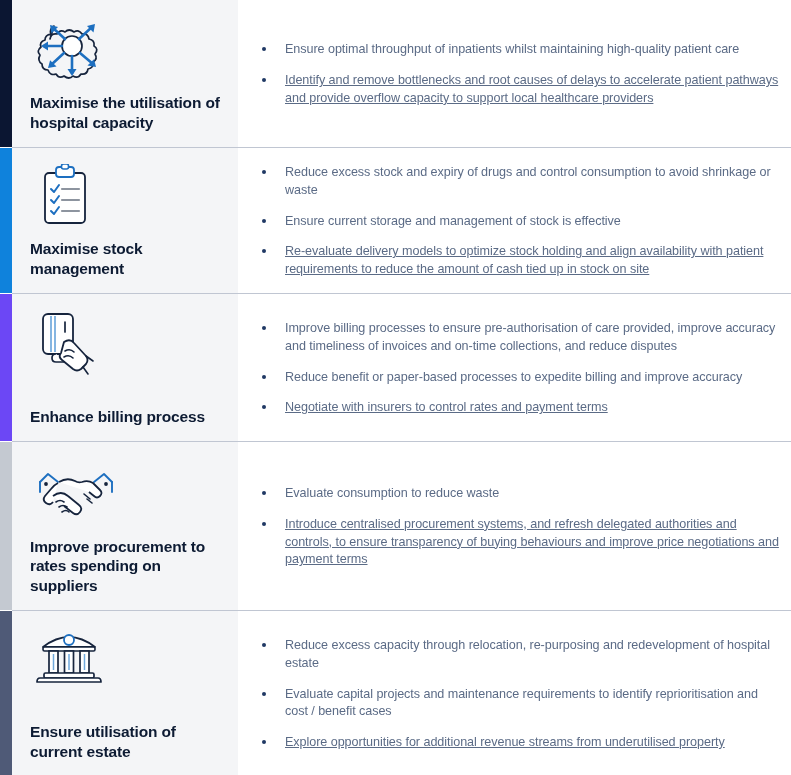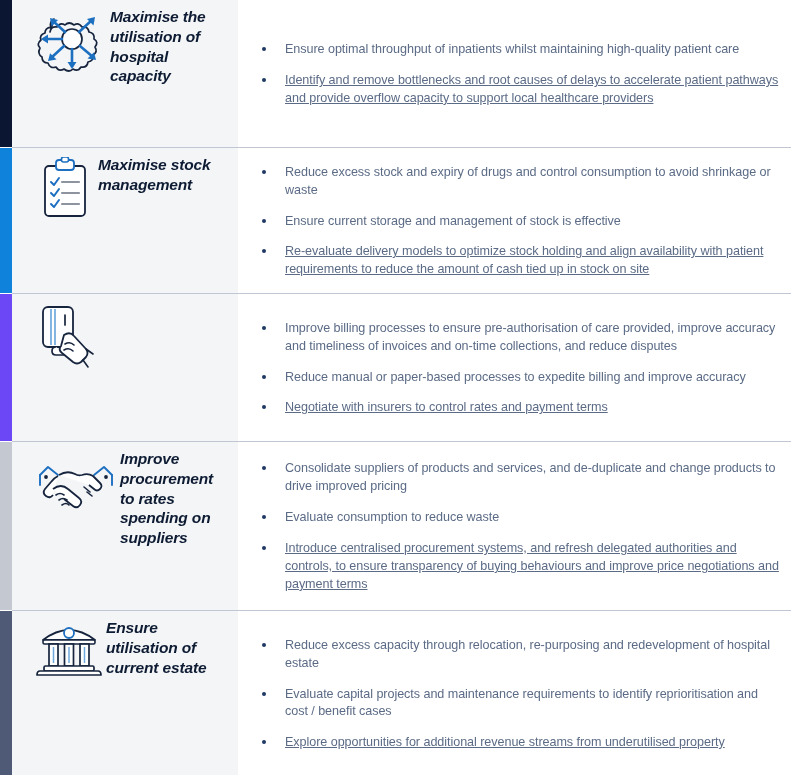--- a/index.html
+++ b/index.html
@@ -24,25 +24,24 @@
   }
   .accent {
     width: 12px;
     flex: 0 0 12px;
     align-self: stretch;
   }
   .left-pane {
     width: 226px;
     flex: 0 0 226px;
     background: #f4f5f7;
-    padding: 7px 16px 10px 16px;
-    display: flex;
-    flex-direction: row;
+    padding: 14px 16px 10px 16px;
+    display: flex;
+    flex-direction: column;
     justify-content: space-between;
-    font-style: italic;
   }
   .icon-wrap {
     height: 64px;
     display: flex;
     align-items: flex-start;
     padding-top: 2px;
     padding-left: 6px;
   }
   .row-title {
     font-size: 15.5px;
@@ -185,25 +184,26 @@
           <path d="M22 44 q-4 0 -4 4 q0 4 4 4 h10" fill="#ffffff" stroke="#16243d" stroke-width="1.7" stroke-linejoin="round"></path>
           <path d="M30 32 q6 -4 10 1 l12 13 q3 4 0 8 l-5 5 q-4 3 -8 0 l-11 -9 q-4 -3 -1 -7 z" fill="#ffffff" stroke="#16243d" stroke-width="1.8" stroke-linejoin="round"></path>
           <g fill="none" stroke="#16243d" stroke-width="1.6" stroke-linecap="round">
             <path d="M31 41 q5 -3 9 1"></path>
             <path d="M30 47 q5 -3 9 1"></path>
             <path d="M52 46 l7 5"></path>
             <path d="M49 57 l5 7"></path>
           </g>
         </svg>
       </div>
+      <div class="row-title">Enhance billing process</div>
     </div>
     <div class="right-pane">
       <ul class="bullets">
         <li><span class="dot"></span><span>Improve billing processes to ensure pre-authorisation of care provided, improve accuracy and timeliness of invoices and on-time collections, and reduce disputes</span></li>
-        <li><span class="dot"></span><span>Reduce manual or paper-based processes to expedite billing and improve accuracy</span></li>
+        <li><span class="dot"></span><span>Reduce benefit or paper-based processes to expedite billing and improve accuracy</span></li>
         <li><span class="dot"></span><span>Negotiate with insurers to control rates and payment terms</span></li>
       </ul>
     </div>
   </div>
   <div class="row-divider-wrap">
       <div class="divider"></div>
     </div>
 
   <div class="row" style="height:168px;">
     <div class="accent" style="background:#c4c9d1;"></div>
@@ -227,21 +227,20 @@
             <path d="M28 54 q4 -3 7 0"></path>
             <path d="M50 36 l6 5"></path>
             <path d="M53 41 l5 4"></path>
           </g>
         </svg>
       </div>
       <div class="row-title">Improve procurement to rates spending on suppliers</div>
     </div>
     <div class="right-pane">
       <ul class="bullets">
-        <li><span class="dot"></span><span>Consolidate suppliers of products and services, and de-duplicate and change products to drive improved pricing</span></li>
         <li><span class="dot"></span><span>Evaluate consumption to reduce waste</span></li>
         <li><span class="dot"></span><span>Introduce centralised procurement systems, and refresh delegated authorities and controls, to ensure transparency of buying behaviours and improve price negotiations and payment terms</span></li>
       </ul>
     </div>
   </div>
   <div class="row-divider-wrap">
       <div class="divider"></div>
     </div>
 
   <div class="row" style="height:165px;">

